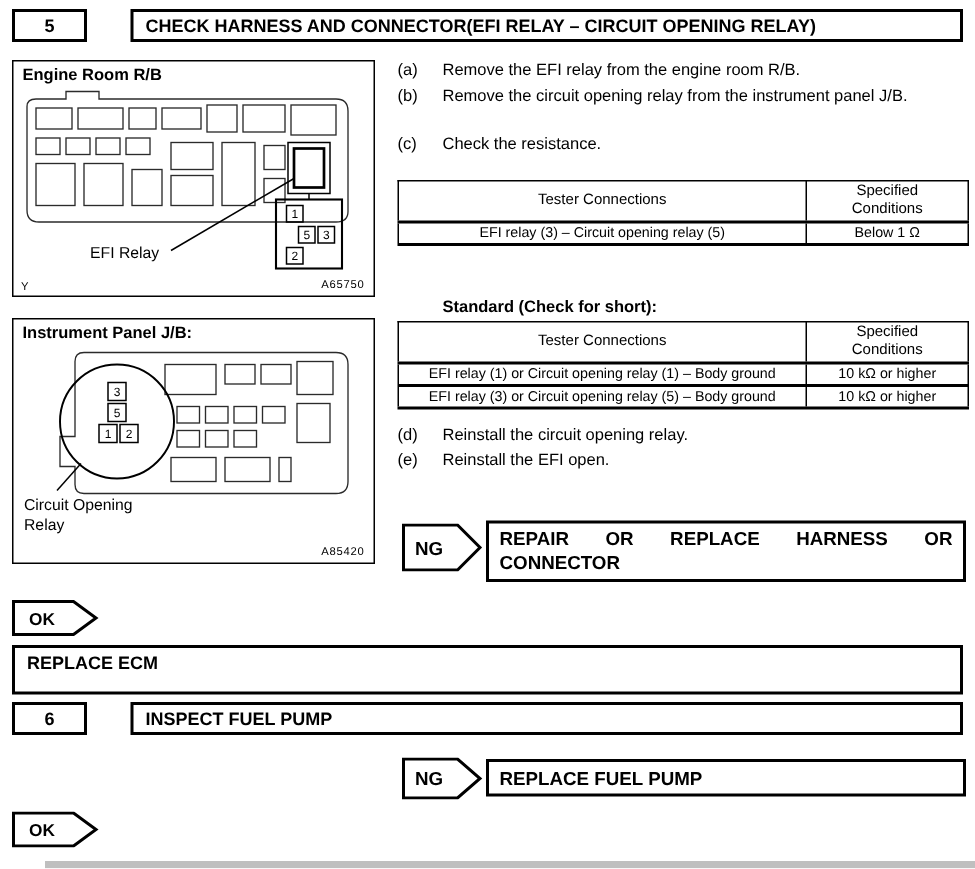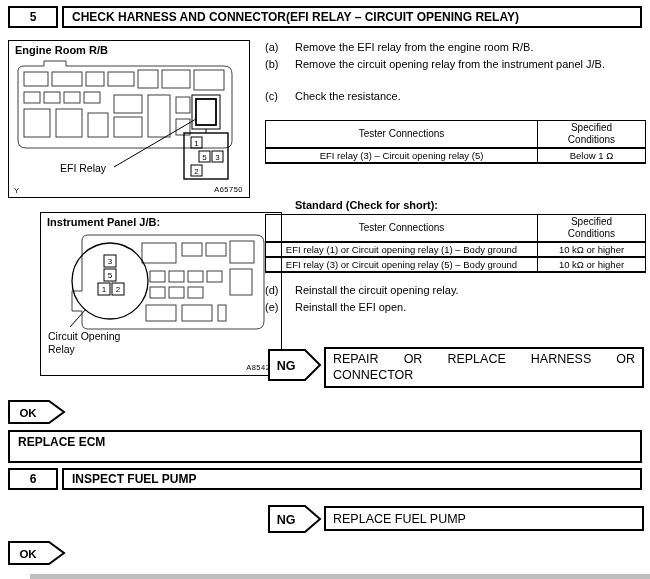--- a/index.html
+++ b/index.html
@@ -4,21 +4,21 @@
 <style>
   * { margin:0; padding:0; box-sizing:border-box; }
   html,body { background:#fff; }
   body { font-family:"Liberation Sans", sans-serif; color:#000; }
   .page { position:relative; width:650px; height:579px; background:#fff; overflow:hidden; }
 
   .step-header { position:absolute; left:8px; width:634px; height:22px; display:flex; }
   .step-num { width:50px; border:2px solid #000; font-weight:bold; font-size:12px;
               display:flex; align-items:center; justify-content:center; margin-right:4px; }
   .step-title { flex:1; border:2px solid #000; font-weight:bold; font-size:12px;
-                display:flex; align-items:center; padding:0 8px; white-space:nowrap; overflow:hidden; }
+                display:flex; align-items:center; padding:0 8px; white-space:nowrap; overflow:hidden;margin-left:25px; }
 
   .figure { position:absolute; left:8px; width:242px; border:1.5px solid #000; background:#fff; }
   .fig-title { position:absolute; top:3px; left:6px; font-weight:bold; font-size:11px; }
   .fig-svg { position:absolute; left:1px; }
   .fig-corner { position:absolute; bottom:2px; left:5px; font-size:7.5px; }
   .fig-code { position:absolute; bottom:3px; right:6px; font-size:7.5px; letter-spacing:0.5px; }
 
   .step-row { position:absolute; left:265px; width:380px; display:flex; font-size:11px; line-height:1.25; }
   .step-letter { width:30px; flex:none; }
   .step-text { flex:1; text-align:justify; }
@@ -26,21 +26,21 @@
   .tbl-heading { position:absolute; left:295px; font-weight:bold; font-size:11px; }
 
   .spec-table { position:absolute; left:265px; width:380px; border-collapse:collapse; table-layout:fixed; }
   .spec-table th, .spec-table td { border:1px solid #000; text-align:center; vertical-align:middle;
                                    font-weight:normal; padding:1px 2px; }
   .spec-table th { font-size:10px; height:27px; white-space:pre-line; line-height:1.15; }
   .spec-table td { font-size:9.5px; height:15px; white-space:nowrap; overflow:hidden; }
   .spec-table tbody td { border-top:2px solid #000; border-bottom:2px solid #000; }
 
   .action-box { position:absolute; left:324px; width:320px; border:2px solid #000; background:#fff;
-                font-weight:normal; font-size:12.5px; line-height:1.3; padding:2px 7px;
+                font-weight:bold; font-size:12.5px; line-height:1.3; padding:2px 7px;
                 text-align:justify; word-spacing:3px; }
   .action-box.single { white-space:nowrap; word-spacing:normal; padding:3px 7px; }
 
   .flow-arrow { position:absolute; }
   svg text { font-family:"Liberation Sans", sans-serif; fill:#000; }
 
   .wide-bar { position:absolute; left:8px; width:634px; height:33px; border:2px solid #000;
               font-weight:bold; font-size:12px; line-height:21px; padding-left:8px; background:#fff; }
 
   .bottom-strip { position:absolute; left:30px; top:574px; width:620px; height:5px; background:#bfbfbf; }
@@ -98,21 +98,21 @@
         <text x="186.5" y="90.5">1</text>
         <text x="194.5" y="104.5">5</text>
         <text x="207.5" y="104.5">3</text>
         <text x="186.5" y="118.5">2</text>
       </g>
     </svg>
     <span class="fig-corner">Y</span>
     <span class="fig-code">A65750</span>
   </div>
 
-  <div class="figure" style="top:212px; height:164px;margin-left:32px;">
+  <div class="figure" style="top:212px; height:164px;">
     <div class="fig-title">Instrument Panel J/B:</div>
     <svg class="fig-svg" style="top:14px;" width="238" height="146" viewBox="0 0 238 146">
       <g fill="none" stroke="#2b2b2b" stroke-width="0.9">
         <path d="M46 8 Q40 8 40 14 L40 64 L30 64 L30 84 L40 84 L40 96 Q40 102 46 102 L214 102 Q222 102 222 94 L222 16 Q222 8 214 8 Z"></path>
         <rect x="100" y="16" width="34" height="20"></rect>
           <rect x="140" y="16" width="20" height="13"></rect>
         <rect x="164" y="16" width="20" height="13"></rect>
           <rect x="188" y="14" width="24" height="22"></rect>
         <rect x="108" y="44" width="15" height="11"></rect>
           <rect x="127" y="44" width="15" height="11"></rect>

